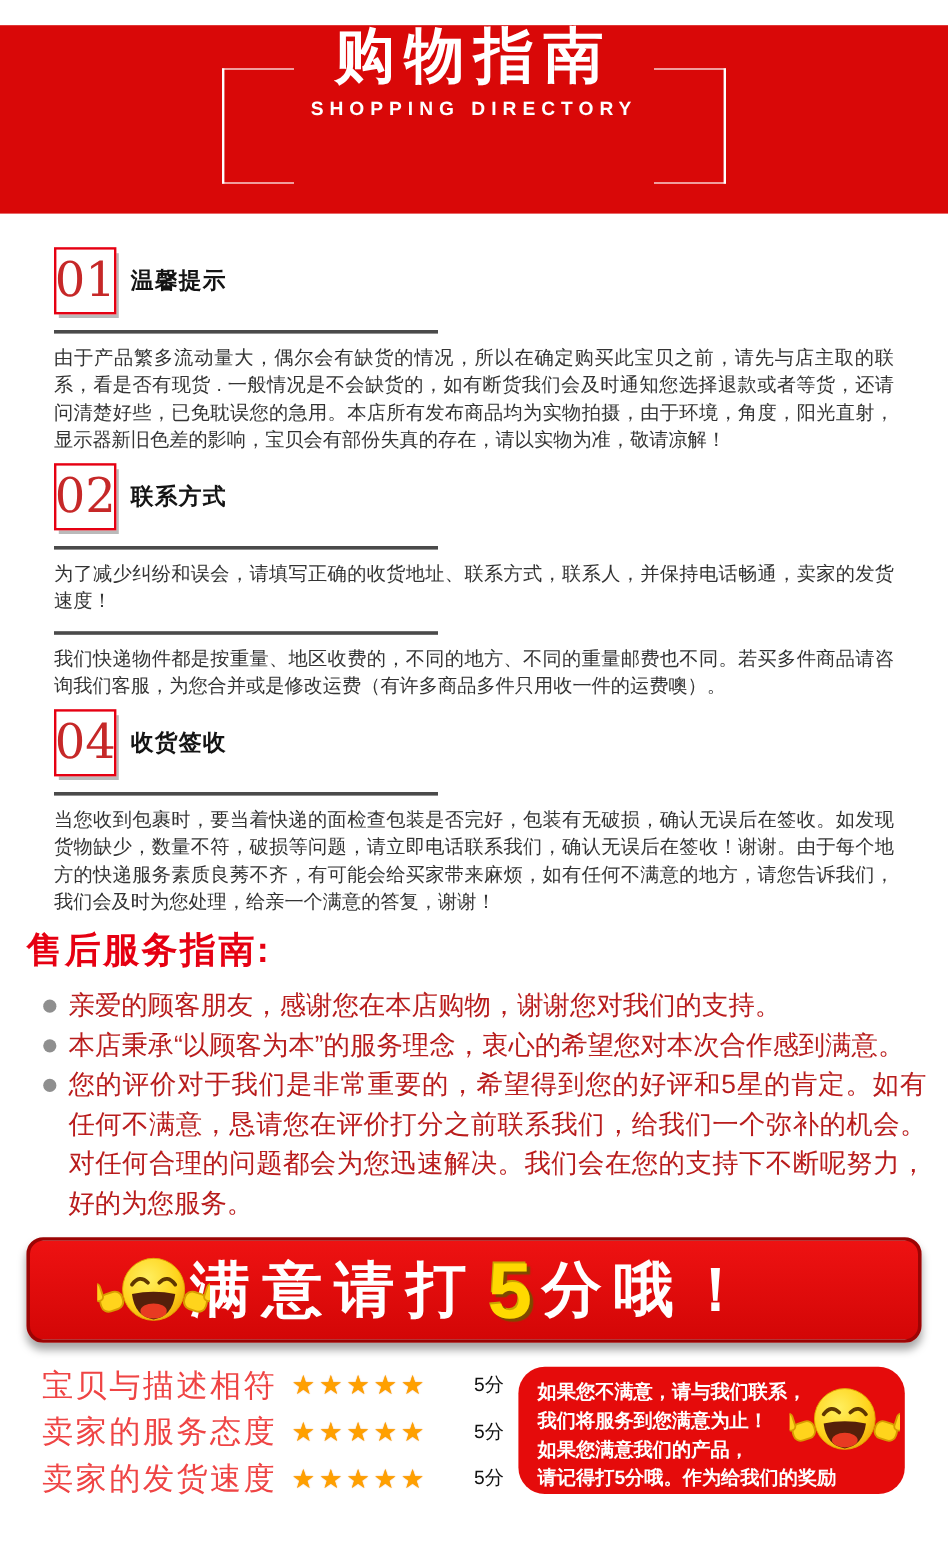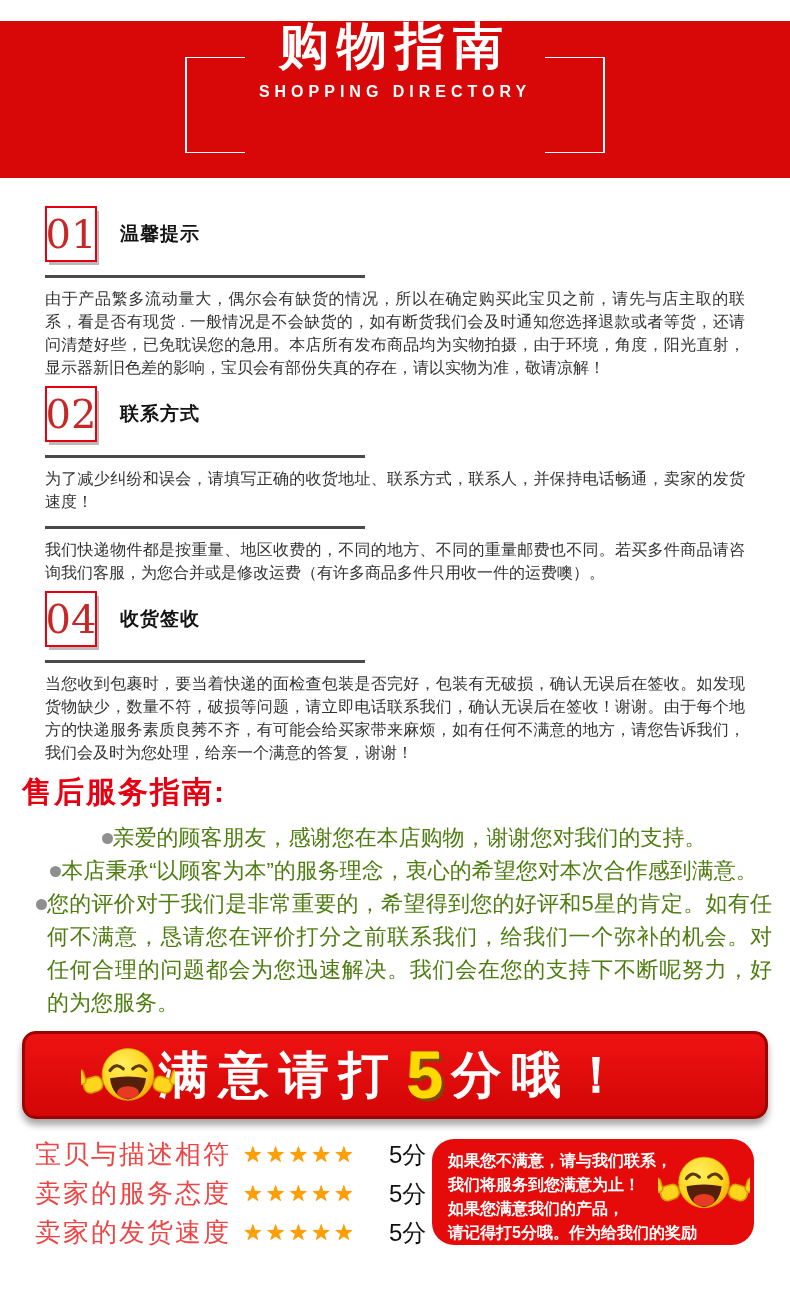--- a/index.html
+++ b/index.html
@@ -15,34 +15,34 @@
   }
   .banner-title{color:#fff;font-size:50px;font-weight:bold;letter-spacing:8px;line-height:1;}
   .banner-sub{color:#fff;font-size:16px;font-weight:bold;letter-spacing:5px;margin-top:12px;}
   .bk{position:absolute;top:36px;width:58px;height:94px;}
   .bk-l{left:185px;border-left:2px solid #fff;border-top:1px solid #fff;border-bottom:1px solid #fff;}
   .bk-r{right:185px;border-right:2px solid #fff;border-top:1px solid #fff;border-bottom:1px solid #fff;}
   
   .section{margin:0 45px;}
   .sec-1{margin-top:28px;}
   .sec-n{margin-top:7px;}
-  .sec-head{display:flex;align-items:center;gap:23px;}
+  .sec-head{display:flex;align-items:center;gap:12px;}
   .num-box{
     width:48px;height:52px;background:#fff;border:2px solid #e60012;
     box-shadow:3px 4px 0 -1px rgba(130,130,130,.55);
     display:flex;align-items:center;justify-content:center;
     color:#c62828;font-family:"DejaVu Serif","Liberation Serif",serif;font-size:40px;line-height:1;
   }
   .sec-title{font-size:19px;font-weight:bold;color:#141414;letter-spacing:1px;}
   .sec-rule{width:320px;height:3px;background:#4a4a4a;margin:13px 0 9px 0;}
   .sec-body{margin:0;font-size:16px;line-height:23px;color:#333;text-align:justify;}
   
   .as-heading{margin:8px 0 8px 22px;font-size:30px;font-weight:bold;color:#e60012;letter-spacing:2px;}
   .bullets{margin:0 18px 0 36px;}
-  .bullet{display:flex;font-size:22px;line-height:33px;color:#4d7c0f;text-align:justify;justify-content:center;}
+  .bullet{display:flex;gap:10px;font-size:22px;line-height:33px;color:#b91c1c;text-align:justify;}
   .dot{flex:none;width:11px;height:11px;border-radius:50%;background:#8f8f8f;margin-top:12px;}
   
   .cta{
     margin:12px 22px 0 22px;height:82px;border-radius:14px;position:relative;
     background:linear-gradient(180deg,#ee1212,#d30606);
     border:3px solid #9c0404;box-shadow:0 6px 7px rgba(0,0,0,.35);
     display:flex;align-items:center;justify-content:center;
   }
   .cta-emoji{position:absolute;left:56px;top:4px;width:94px;height:76px;}
   .cta-text{color:#fff;font-size:50px;font-weight:bold;letter-spacing:10px;line-height:1;}
@@ -50,21 +50,21 @@
     color:#ffd900;font-size:66px;font-weight:bold;margin:0 8px;vertical-align:-6px;
     text-shadow:3px 3px 1px #7c4a00, -1px -1px 0 #c9a300;letter-spacing:0;
   }
   
   .bottom-row{display:flex;margin-top:16px;padding-left:35px;}
   .ratings{width:397px;}
   .rating-row{display:flex;align-items:center;height:39px;}
   .rating-label{width:208px;font-size:26px;color:#ef4444;letter-spacing:2px;white-space:nowrap;}
   .stars{width:122px;white-space:nowrap;}
   .star{color:#ffa000;font-size:22px;letter-spacing:3px;text-shadow:0 0 1px #e07800;}
-  .score{font-size:24px;color:#111;margin-left:24px;white-space:nowrap;}
+  .score{font-size:16px;color:#111;margin-left:30px;white-space:nowrap;}
   .promise{
     position:relative;width:322px;height:106px;background:#e50b0b;border-radius:22px;
     box-sizing:border-box;padding:10px 10px 0 16px;margin-top:4px;
     color:#fff;font-weight:bold;font-size:16px;line-height:24px;
   }
   .promise-line{white-space:nowrap;}
   .promise-emoji{position:absolute;right:4px;top:8px;width:92px;height:74px;}
   .svg-defs{position:absolute;width:0;height:0;overflow:hidden;}
 </style>
 </head>

